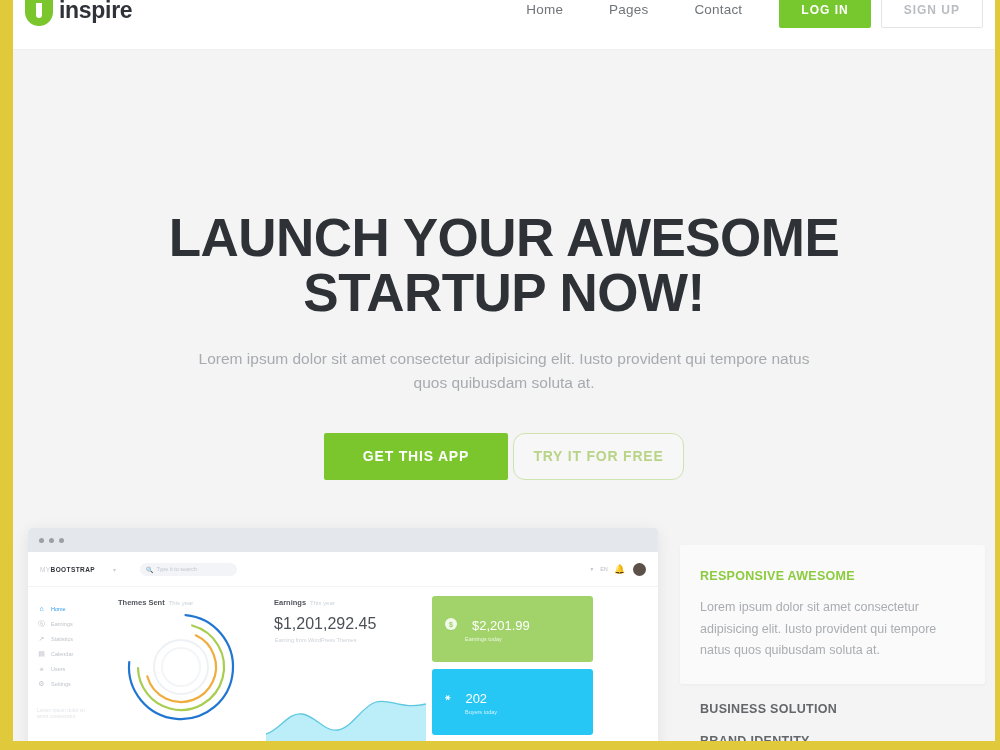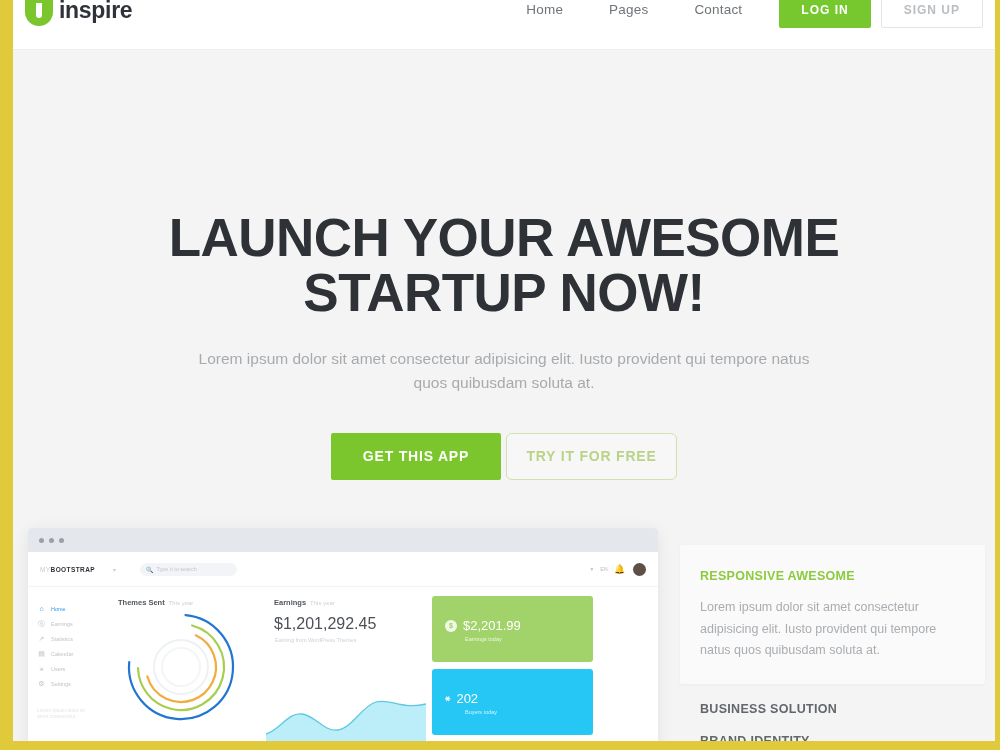--- a/index.html
+++ b/index.html
@@ -81,29 +81,29 @@
     width: 620px; text-align: center;
     font-size: 15.5px; color: #a7abaf; line-height: 1.55;
   }
   #cta-row {
     margin-top: 38px;
     display: flex; justify-content: center; gap: 0;
   }
   #btn-get {
     background: #7cc62d; color: #fff;
     font-size: 14px; font-weight: bold; letter-spacing: 0.8px;
-    width: 170px; height: 47px; line-height: 47px; text-align: center;
+    width: 184px; height: 47px; line-height: 47px; text-align: center;
     border-radius: 2px; cursor: pointer;
   }
   #btn-try {
     background: #f7f7f7; color: #b9d487;
     border: 1px solid #cfe3ae;
     font-size: 14px; font-weight: bold; letter-spacing: 0.8px;
     width: 171px; height: 47px; line-height: 45px; text-align: center;
-    border-radius: 6px; cursor: pointer; margin-left: 5px;
+    border-radius: 12px; cursor: pointer; margin-left: 5px;
   }
   
   #mockup {
     position: absolute; left: 15px; top: 528px;
     width: 630px; height: 230px;
     background: #ffffff;
     border-radius: 4px 4px 0 0;
     box-shadow: 0 3px 16px rgba(0,0,0,.08);
     overflow: hidden;
   }
@@ -144,21 +144,21 @@
   #mock-earn { width: 160px; padding-top: 11px; position: relative; }
   #earn-amt { font-size: 16px; color: #4c5158; padding-left: 8px; margin-top: 8px; font-weight: normal; }
   #earn-note { font-size: 5.5px; color: #cdd2d7; padding-left: 9px; margin-top: 4px; }
   #mock-cards { width: 175px; padding: 9px 8px 0 6px; }
   .stat-card {
     border-radius: 3px; height: 66px; padding: 22px 0 0 13px; margin-bottom: 7px;
     position: relative;
   }
   .stat-green { background: #a1d36a; }
   .stat-blue { background: #26c6f5; }
-  .stat-row { display: flex; align-items: center; gap: 6px; }
+  .stat-row { display: flex; align-items: flex-start; gap: 15px; }
   .stat-ico {
     width: 12px; height: 12px; border-radius: 50%;
     background: rgba(255,255,255,.85);
     display: flex; align-items: center; justify-content: center;
     font-size: 7px; color: #9cce64; font-weight: bold;
   }
   .stat-blue .stat-ico { background: transparent; color: #fff; font-size: 9px; width: auto; }
   .stat-val { font-size: 13px; color: #fff; }
   .stat-lbl { font-size: 5.5px; color: rgba(255,255,255,.8); margin-top: 3px; margin-left: 20px; }
   

